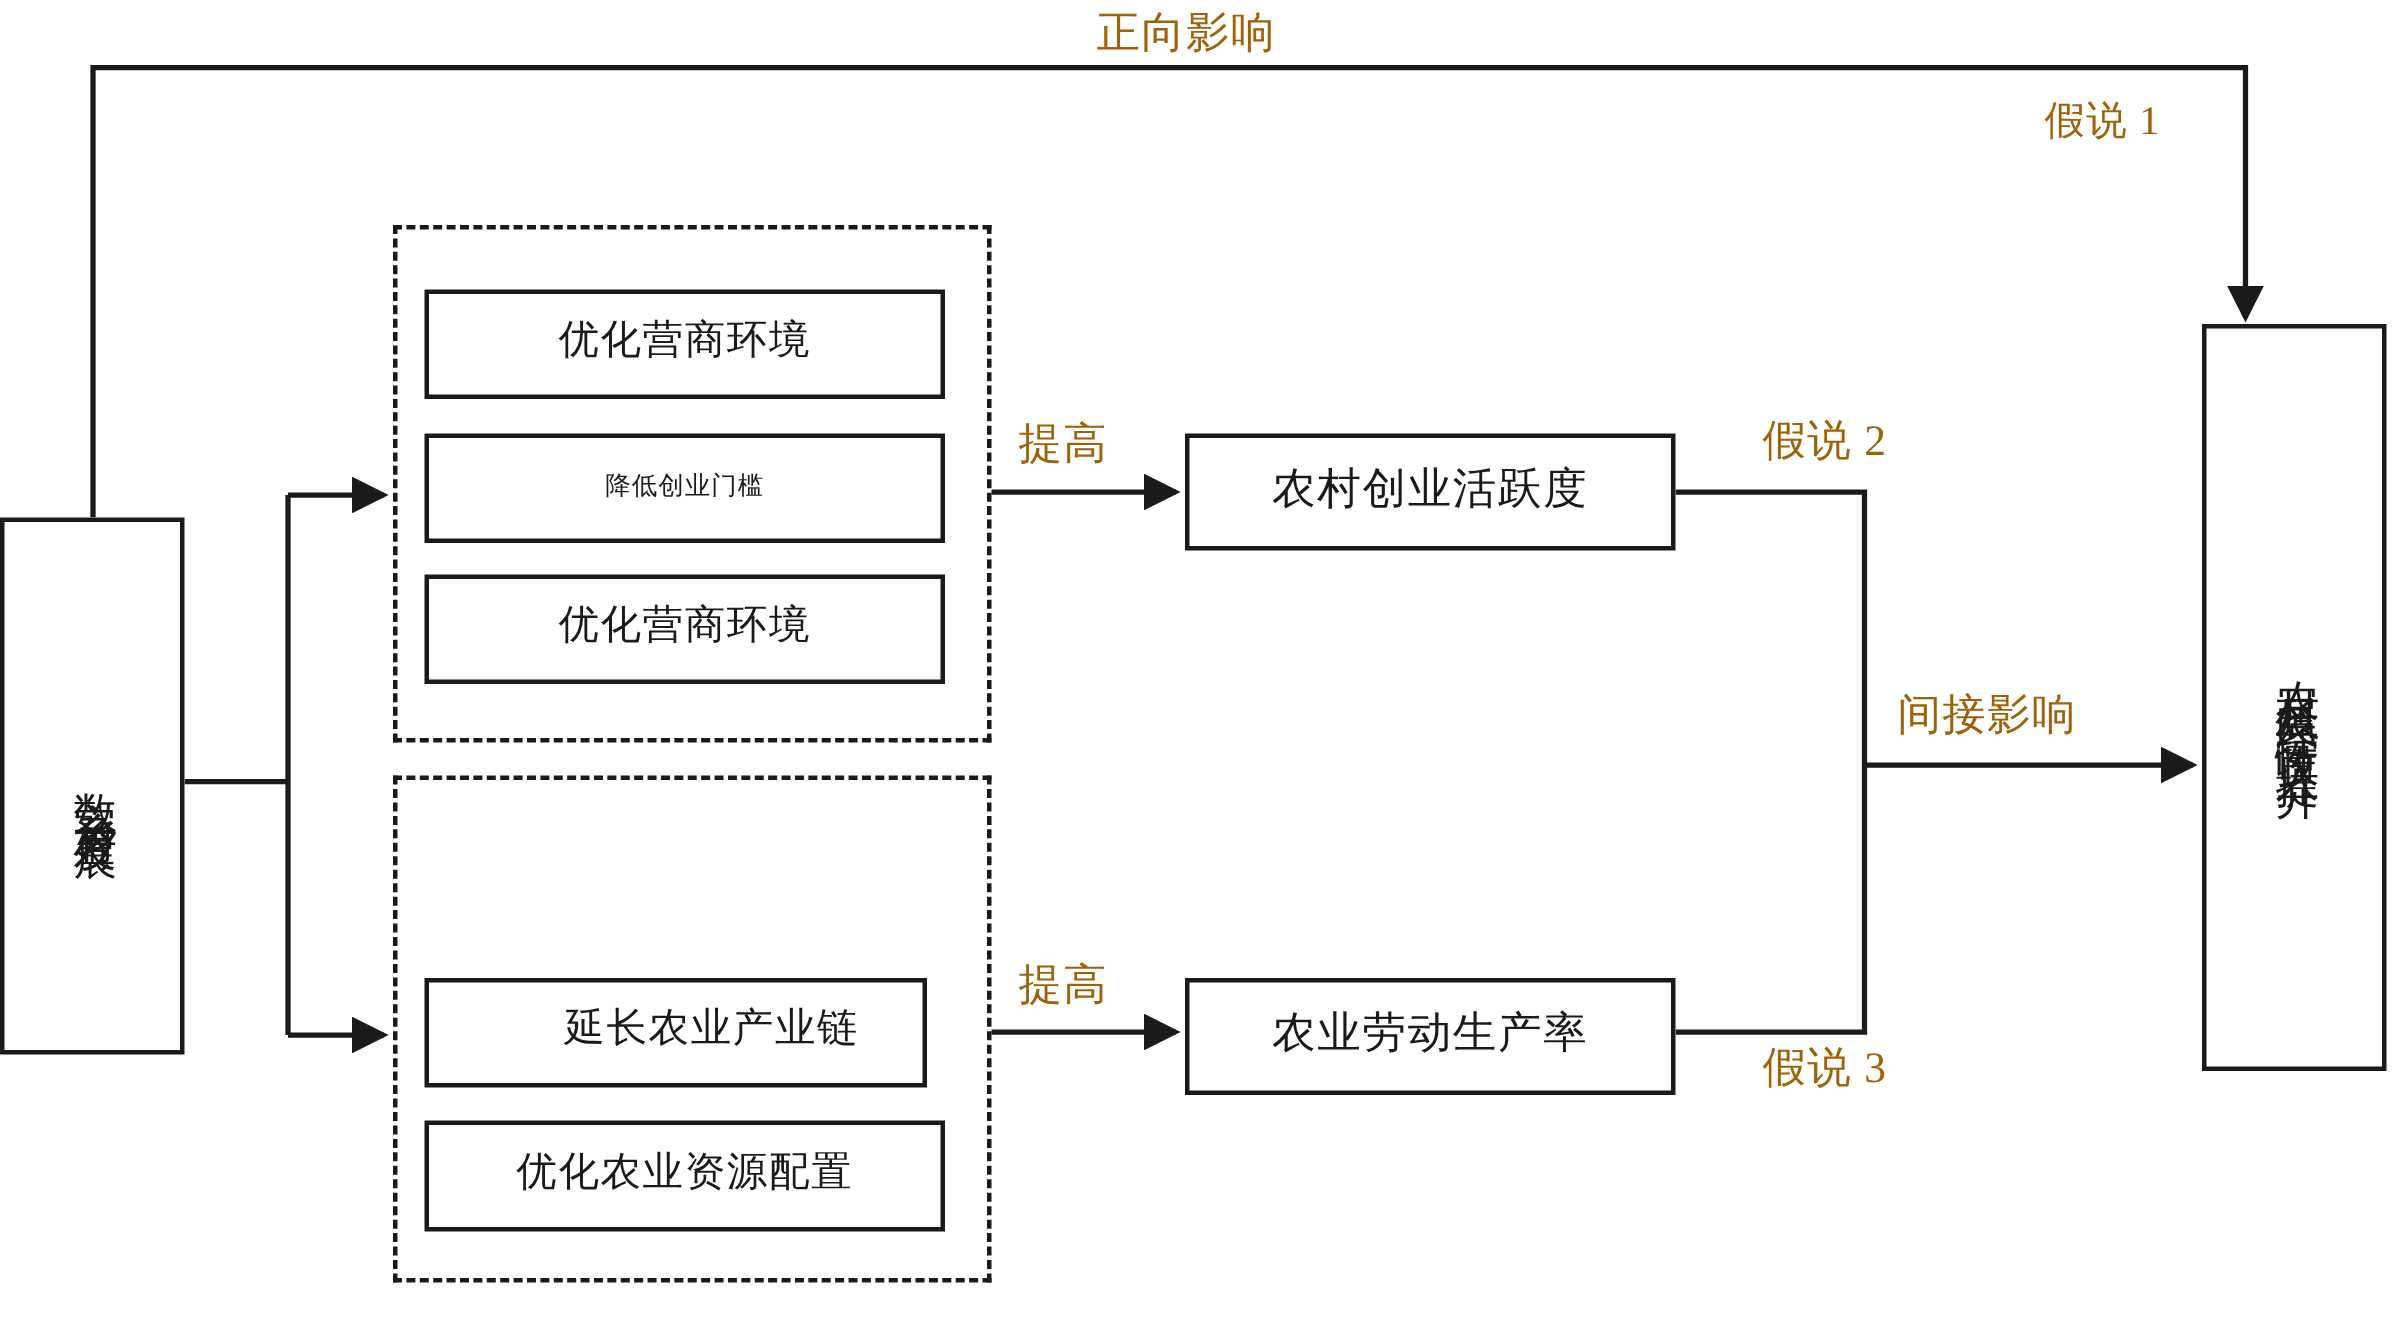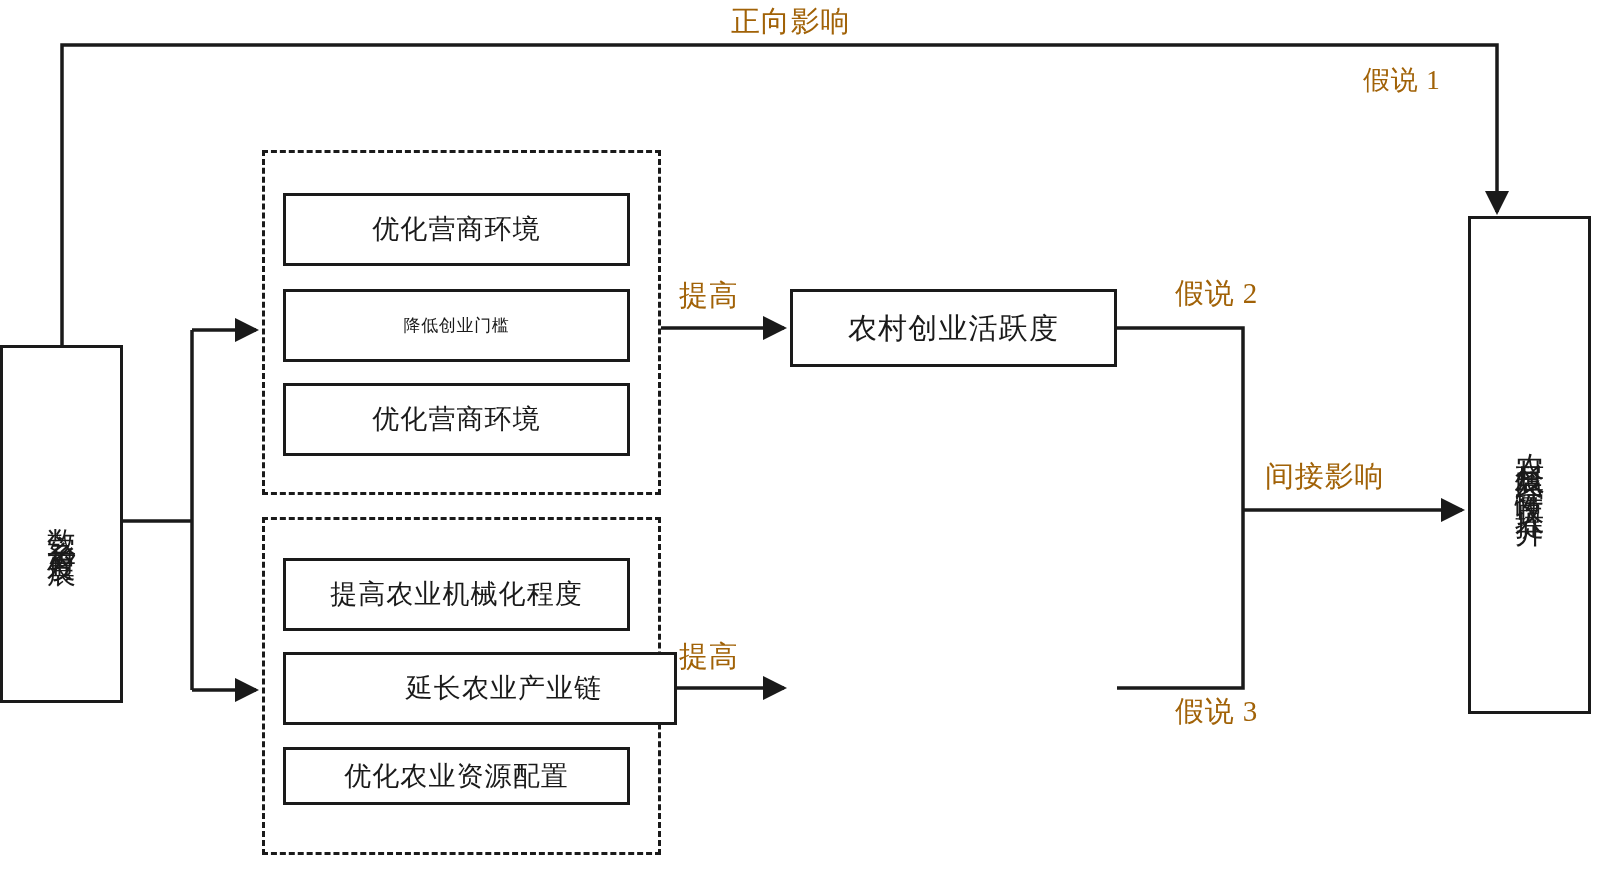--- a/index.html
+++ b/index.html
@@ -28,21 +28,21 @@
     position: absolute;
     box-sizing: border-box;
     background: #ffffff;
     border: 3px solid #1a1a1a;
     display: flex;
     align-items: center;
     justify-content: center;
     color: #1a1a1a;
   }
   .node-label {
-    font-family: Liberation Serif, serif;
+    font-family: Liberation Mono, monospace;
     line-height: 1.05;
     letter-spacing: 0.04em;
     white-space: pre;
   }
   .vert {
     writing-mode: vertical-rl;
     text-orientation: upright;
     letter-spacing: 0.22em;
     line-height: 1.0;
   }
@@ -108,34 +108,34 @@
   </div>
   <div class="node" style="left:283px; top:289px; width:347px; height:73px;">
     <span class="node-label" style="font-size:17px;">降低创业门槛</span>
   </div>
   <div class="node" style="left:283px; top:383px; width:347px; height:73px;">
     <span class="node-label" style="font-size:27px;">优化营商环境</span>
   </div>
 
   <div class="dashgroup" style="left:262px; top:517px; width:399px; height:338px;"></div>
 
-  <div class="node" style="left:283px; top:558px; width:347px; height:73px;">
-    <span class="node-label" style="font-size:27px;">提高农业机械化程度</span>
-  </div>
-  <div class="node" style="left:283px; top:652px; width:394px; height:73px;padding-left:48px;">
+  <div class="node" style="left:283px; top:652px; width:335px; height:73px;padding-left:48px;">
     <span class="node-label" style="font-size:27px;">延长农业产业链</span>
   </div>
-  <div class="node" style="left:283px; top:747px; width:347px; height:58px;">
+  <div class="node" style="left:283px; top:747px; width:347px; height:74px;">
     <span class="node-label" style="font-size:27px;">优化农业资源配置</span>
   </div>
 
   <div class="node" style="left:790px; top:289px; width:327px; height:78px;">
     <span class="node-label" style="font-size:29px;">农村创业活跃度</span>
   </div>
 
+  <div class="node" style="left:790px; top:652px; width:327px; height:78px;">
+    <span class="node-label" style="font-size:29px;">农业劳动生产率</span>
+  </div>
 
   <div class="node" style="left:1468px; top:216px; width:123px; height:498px;">
     <span class="node-label vert" style="font-size:29px;">农村居民经营性收入提升</span>
   </div>
 
   <div class="edge-label" style="left:731px; top:2px; font-size:29px;">正向影响</div>
 
   <div class="edge-label" style="left:1363px; top:62px; font-size:27px;">假说 1</div>
 
   <div class="edge-label" style="left:1175px; top:274px; font-size:29px;text-align:center;">假说 2</div>

